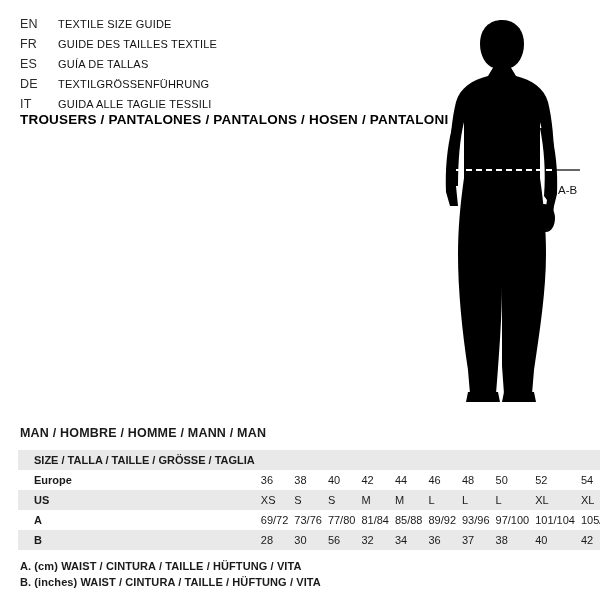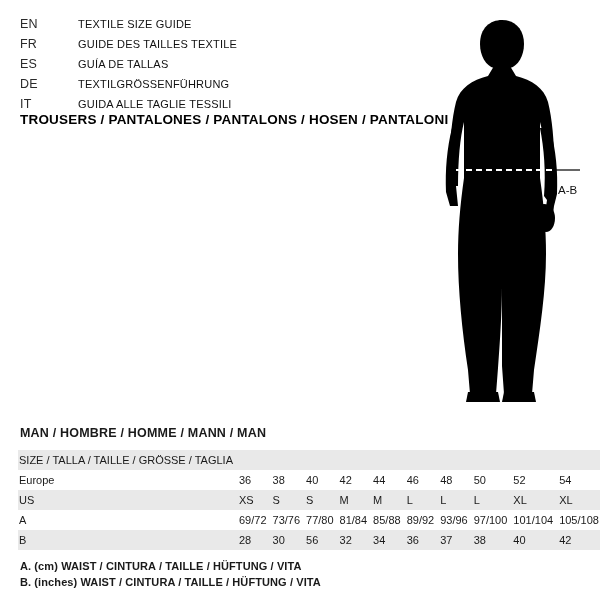--- a/index.html
+++ b/index.html
@@ -26,21 +26,20 @@
     position: absolute;
     left: 20px;
     top: 14px;
     width: 400px;
   }
   .lang-row {
     display: flex;
     align-items: baseline;
     height: 20px;
     line-height: 20px;
-    gap: 20px;
   }
   .lang-code {
     width: 38px;
     font-size: 12.5px;
     letter-spacing: 0.2px;
     color: #2a2a2a;
   }
   .lang-title {
     font-size: 11px;
     letter-spacing: 0.2px;
@@ -100,21 +99,22 @@
     padding: 2px 3px 2px 3px;
     height: 16px;
     white-space: nowrap;
     color: #1a1a1a;
   }
   table.size-table tr.shaded td {
     background: #e9e9e9;
   }
   table.size-table td.label {
     width: 76px;
-    padding-left: 1px;
+    padding-left: 16px;
+    font-weight: bold;
   }
   table.size-table td.val {
     width: 44px;
     text-align: left;
     margin-left: 47px;
   }
   tr.header-row td {
     font-size: 11px;
   }
 

